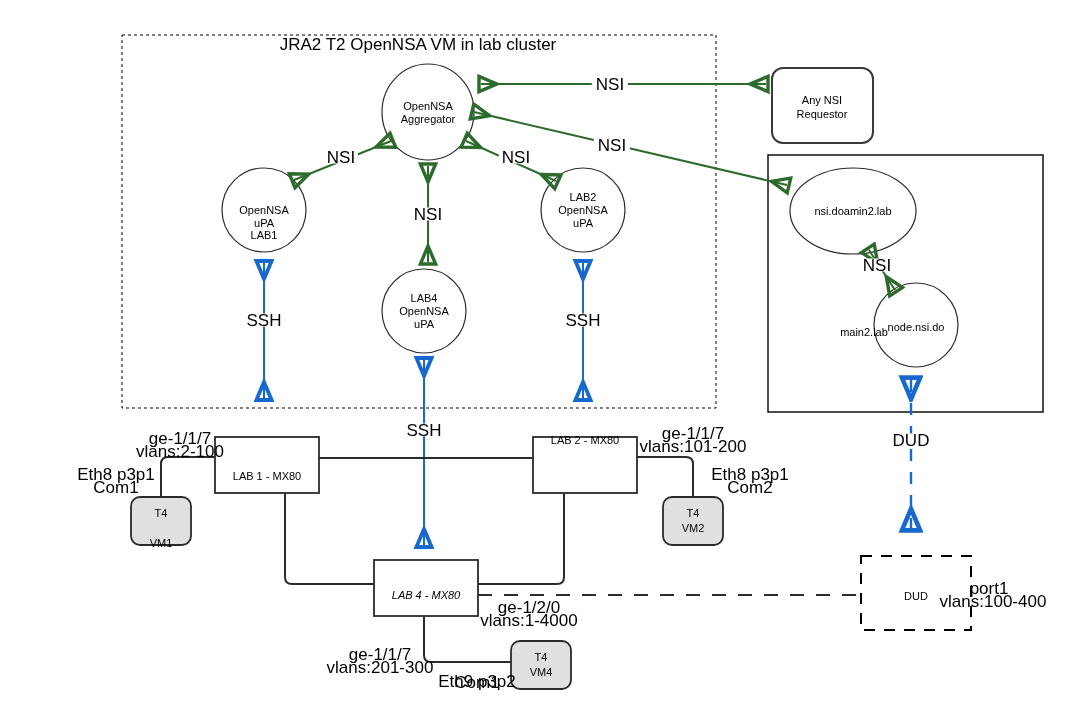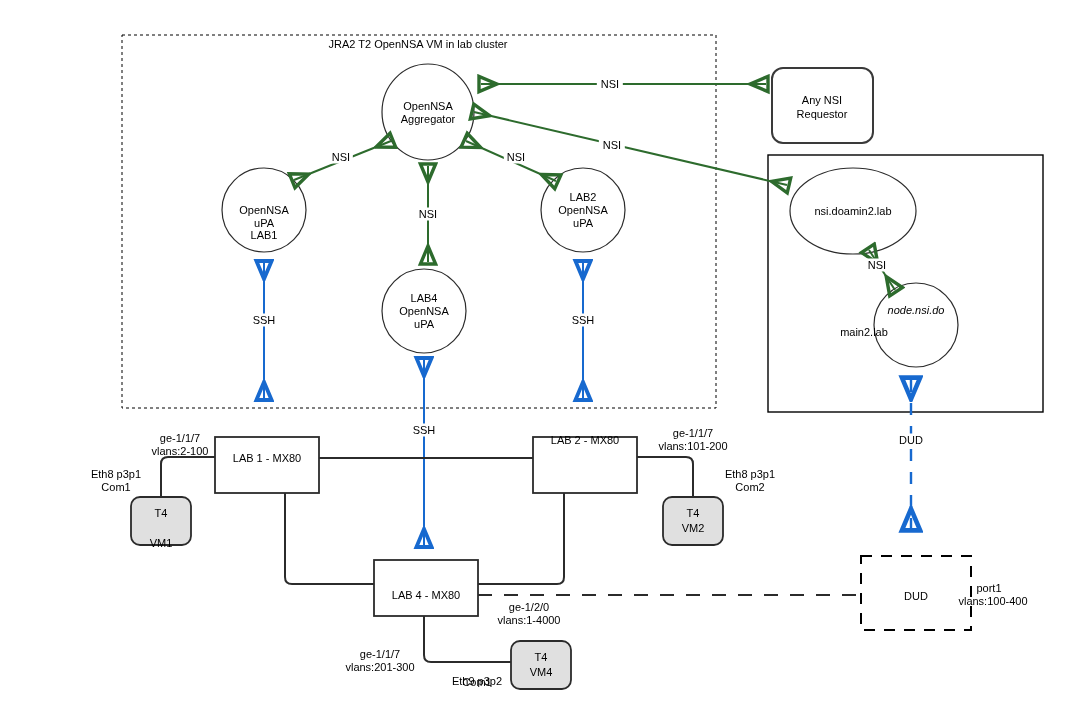--- a/index.html
+++ b/index.html
@@ -1,19 +1,19 @@
 <!DOCTYPE html>
 <html><head>
 <meta charset="utf-8">
 <style>
   html,body{margin:0;padding:0;background:#ffffff;}
   body{width:1081px;height:706px;font-family:"Liberation Sans",sans-serif;color:#000;}
   #stage{position:relative;width:1081px;height:706px;overflow:hidden;background:#fff;}
   svg#canvas{position:absolute;left:0;top:0;width:1081px;height:706px;}
-  .lbl{position:absolute;font-size:11px;line-height:13px;color:#000;text-align:left;white-space:pre;}
+  .lbl{position:absolute;font-size:17px;line-height:13px;color:#000;text-align:left;white-space:pre;}
   .nodelbl{position:absolute;font-size:11px;line-height:13px;text-align:center;}
   .ctr{transform:translate(-50%,-50%);}
 </style>
 </head>
 <body>
 
 <div id="stage">
 
   <svg id="canvas" viewBox="0 0 1081 706">
     <defs>
@@ -102,26 +102,26 @@
 
   <div class="nodelbl ctr" style="left:424px;top:298px;">LAB4</div>
   <div class="nodelbl ctr" style="left:424px;top:311px;">OpenNSA</div>
   <div class="nodelbl ctr" style="left:424px;top:324px;">uPA</div>
 
   <div class="nodelbl ctr" style="left:822px;top:100px;">Any NSI</div>
   <div class="nodelbl ctr" style="left:822px;top:114px;text-align:right;">Requestor</div>
 
   <div class="nodelbl ctr" style="left:853px;top:211px;">nsi.doamin2.lab</div>
 
-  <div class="nodelbl ctr" style="left:916px;top:310px;font-style:italic;">node.nsi.do</div>
+  <div class="nodelbl ctr" style="left:916px;top:327px;">node.nsi.do</div>
   <div class="nodelbl ctr" style="left:864px;top:332px;">main2.lab</div>
 
-  <div class="nodelbl ctr" style="left:267px;top:458px;">LAB 1 - MX80</div>
+  <div class="nodelbl ctr" style="left:267px;top:476px;">LAB 1 - MX80</div>
   <div class="nodelbl ctr" style="left:585px;top:440px;">LAB 2 - MX80</div>
-  <div class="nodelbl ctr" style="left:426px;top:595px;">LAB 4 - MX80</div>
+  <div class="nodelbl ctr" style="left:426px;top:595px;font-style:italic;">LAB 4 - MX80</div>
 
   <div class="nodelbl ctr" style="left:161px;top:513px;">T4</div>
   <div class="nodelbl ctr" style="left:161px;top:528px;margin-top:15px;">VM1</div>
 
   <div class="nodelbl ctr" style="left:693px;top:513px;">T4</div>
   <div class="nodelbl ctr" style="left:693px;top:528px;">VM2</div>
 
   <div class="nodelbl ctr" style="left:541px;top:657px;">T4</div>
   <div class="nodelbl ctr" style="left:541px;top:672px;">VM4</div>
 

